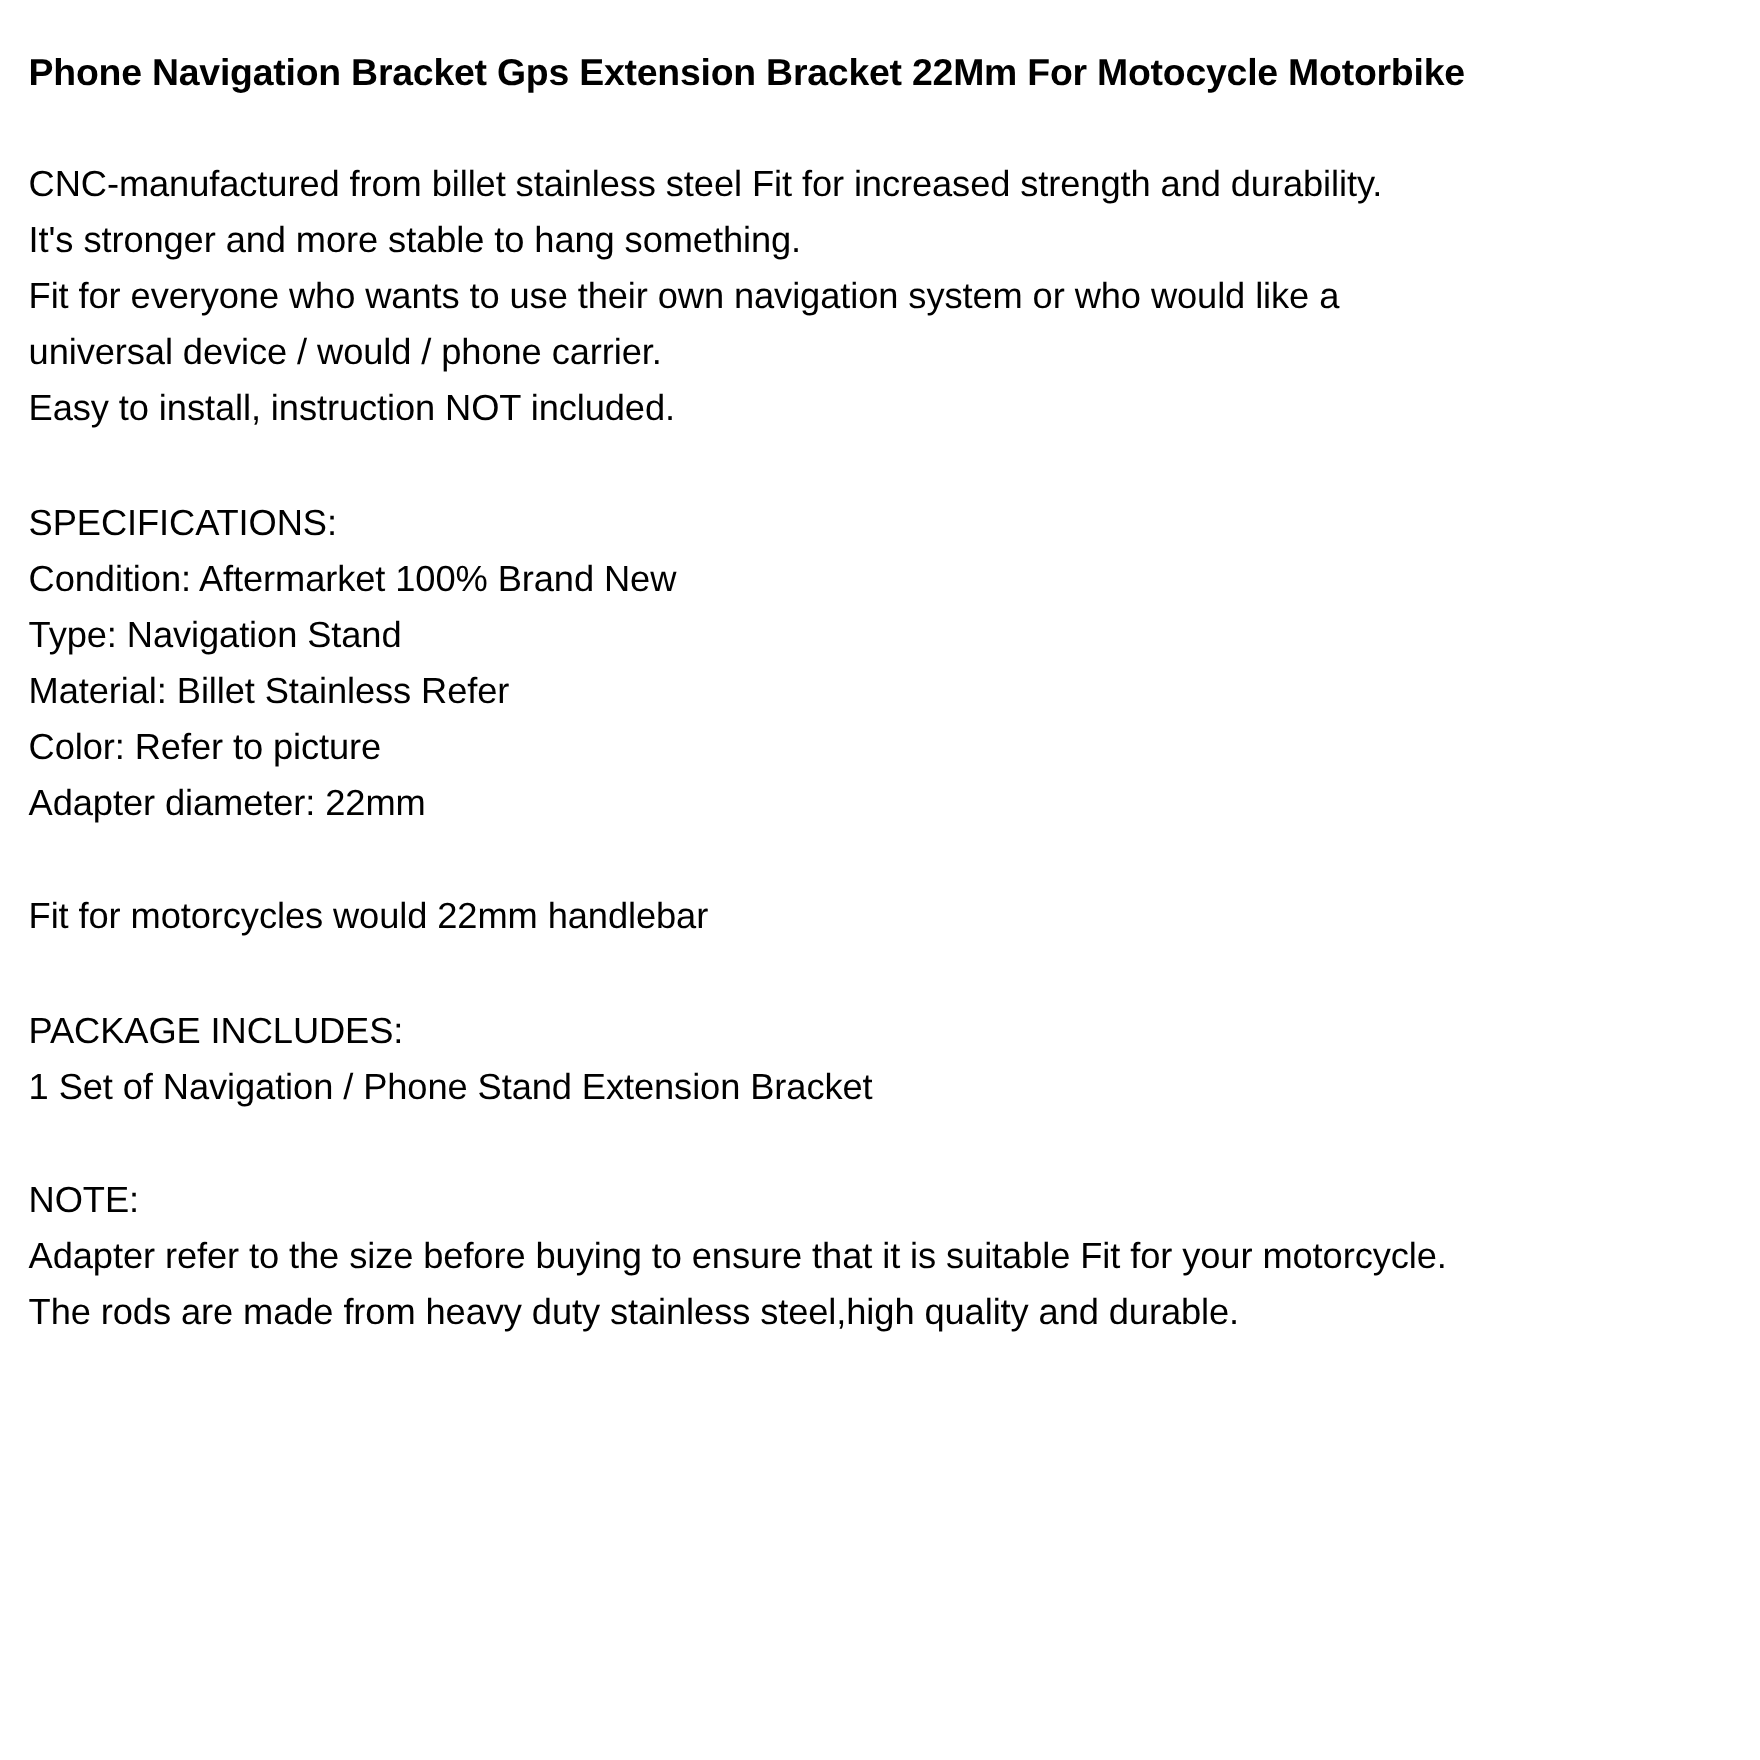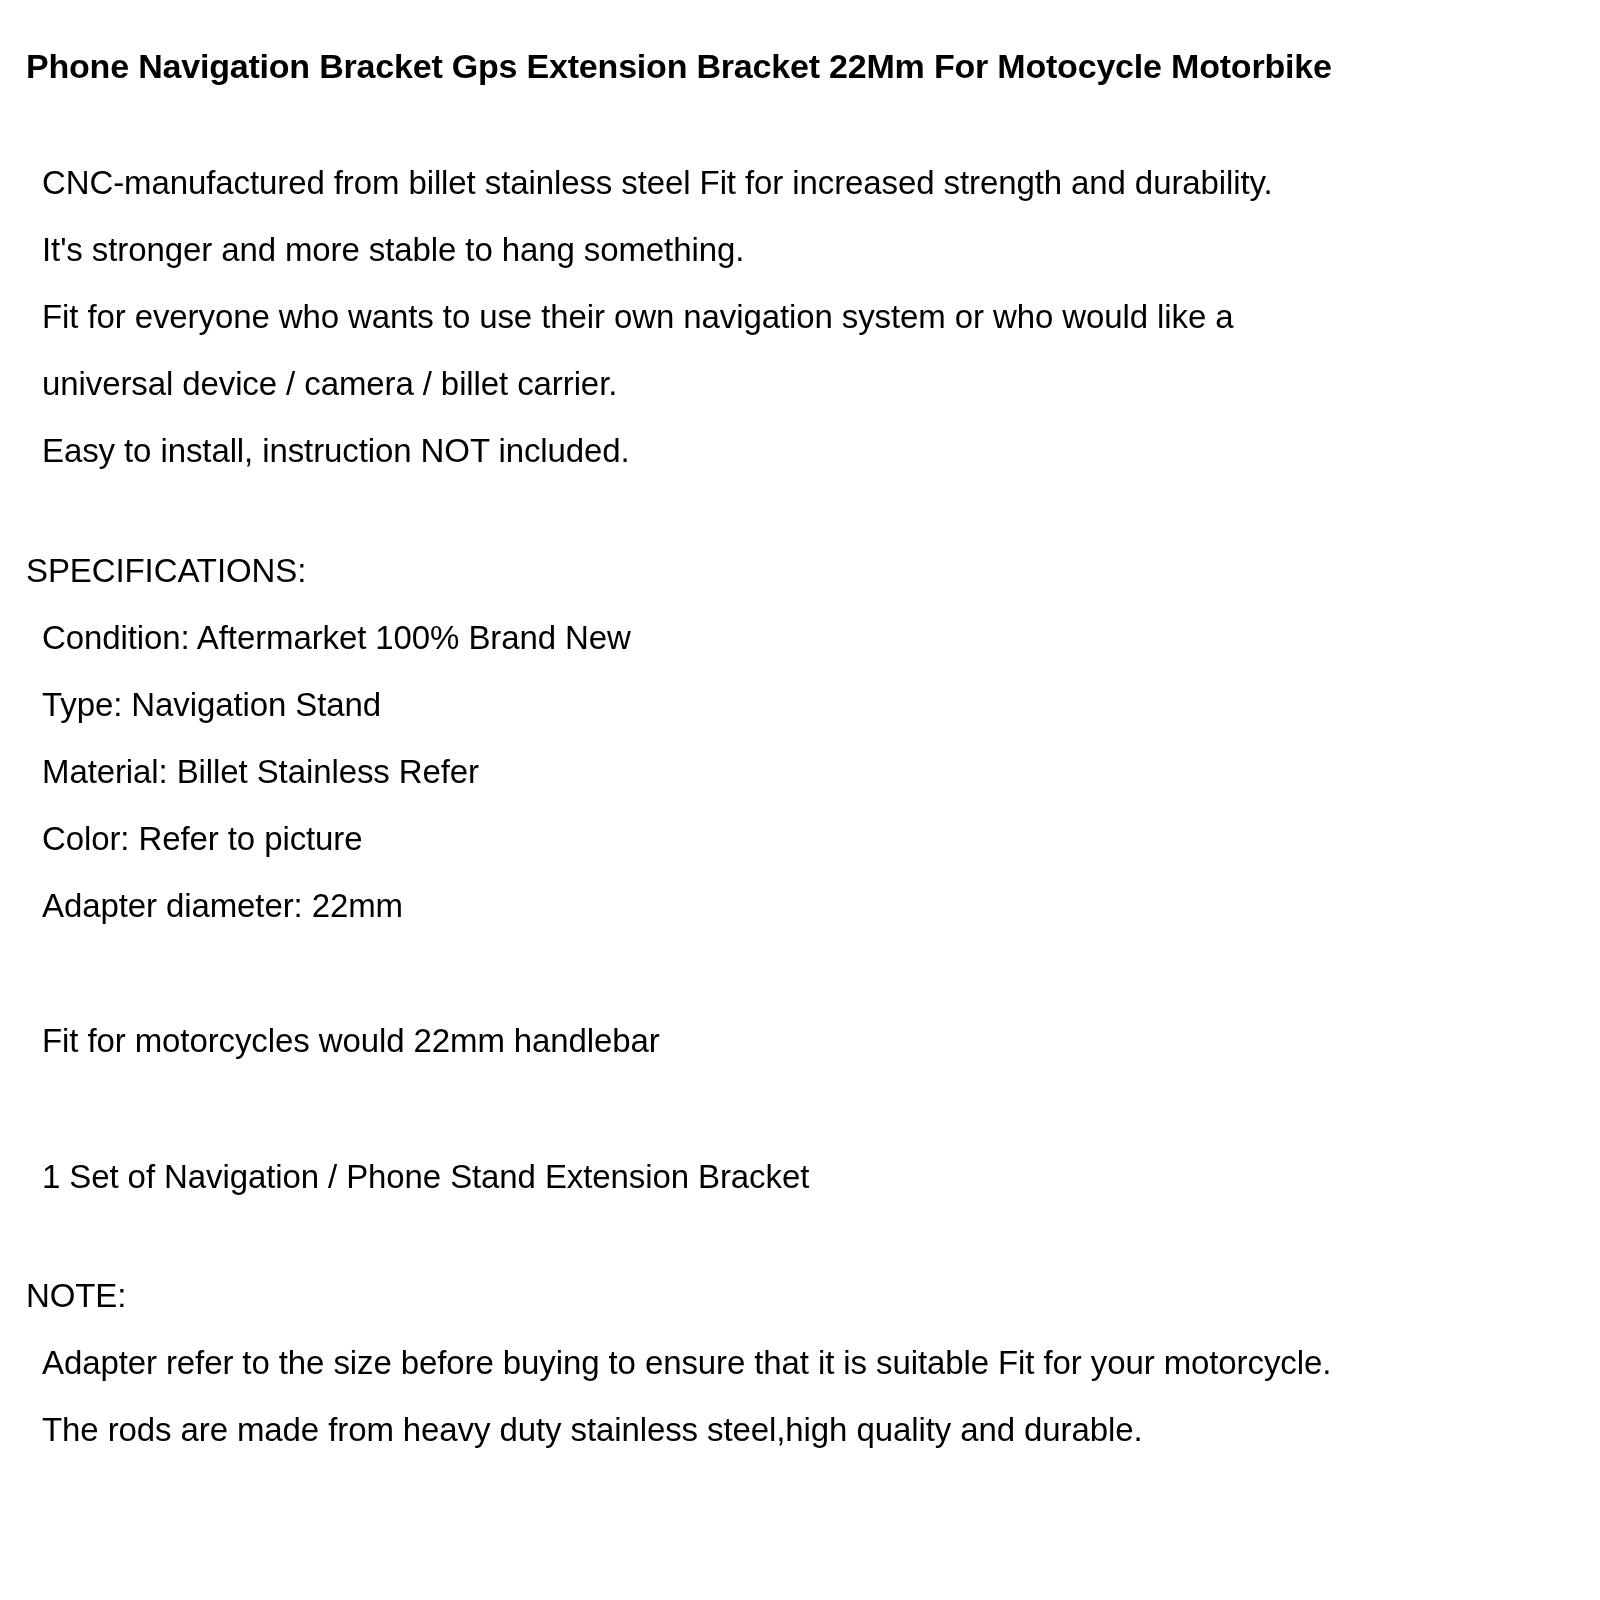--- a/index.html
+++ b/index.html
@@ -38,38 +38,38 @@
     font-weight: normal;
     line-height: 1.55;
     letter-spacing: -0.1px;
     margin: 0;
   }
   .line {
     font-size: 33px;
     font-weight: normal;
     line-height: 1.55;
     letter-spacing: -0.1px;
-    margin: 16px;
+    margin: 0;
     white-space: pre-wrap;
   }
 </style>
 </head>
 <body>
 
 <div class="page">
 
   <h1 class="title">Phone Navigation Bracket Gps Extension Bracket 22Mm For Motocycle Motorbike</h1>
 
   <div class="spacer"></div>
 
   <div class="section">
     <div class="line">CNC-manufactured from billet stainless steel Fit for increased strength and durability.</div>
     <div class="line">It's stronger and more stable to hang something.</div>
     <div class="line">Fit for everyone who wants to use their own navigation system or who would like a</div>
-    <div class="line">universal device / camera / billet carrier.</div>
+    <div class="line">universal device / would / phone carrier.</div>
     <div class="line">Easy to install, instruction NOT included.</div>
   </div>
 
   <div class="spacer"></div>
 
   <div class="section">
     <div class="section-heading">SPECIFICATIONS:</div>
     <div class="line">Condition: Aftermarket 100% Brand New</div>
     <div class="line">Type: Navigation Stand</div>
     <div class="line">Material: Billet Stainless Refer</div>
@@ -79,20 +79,21 @@
 
   <div class="spacer"></div>
 
   <div class="section">
     <div class="line">Fit for motorcycles would 22mm handlebar</div>
   </div>
 
   <div class="spacer"></div>
 
   <div class="section">
+    <div class="section-heading">PACKAGE INCLUDES:</div>
     <div class="line">1 Set of Navigation / Phone Stand Extension Bracket</div>
   </div>
 
   <div class="spacer"></div>
 
   <div class="section">
     <div class="section-heading">NOTE:</div>
     <div class="line">Adapter refer to the size before buying to ensure that it is suitable Fit for your motorcycle.</div>
     <div class="line">The rods are made from heavy duty stainless steel,high quality and durable.</div>
   </div>

